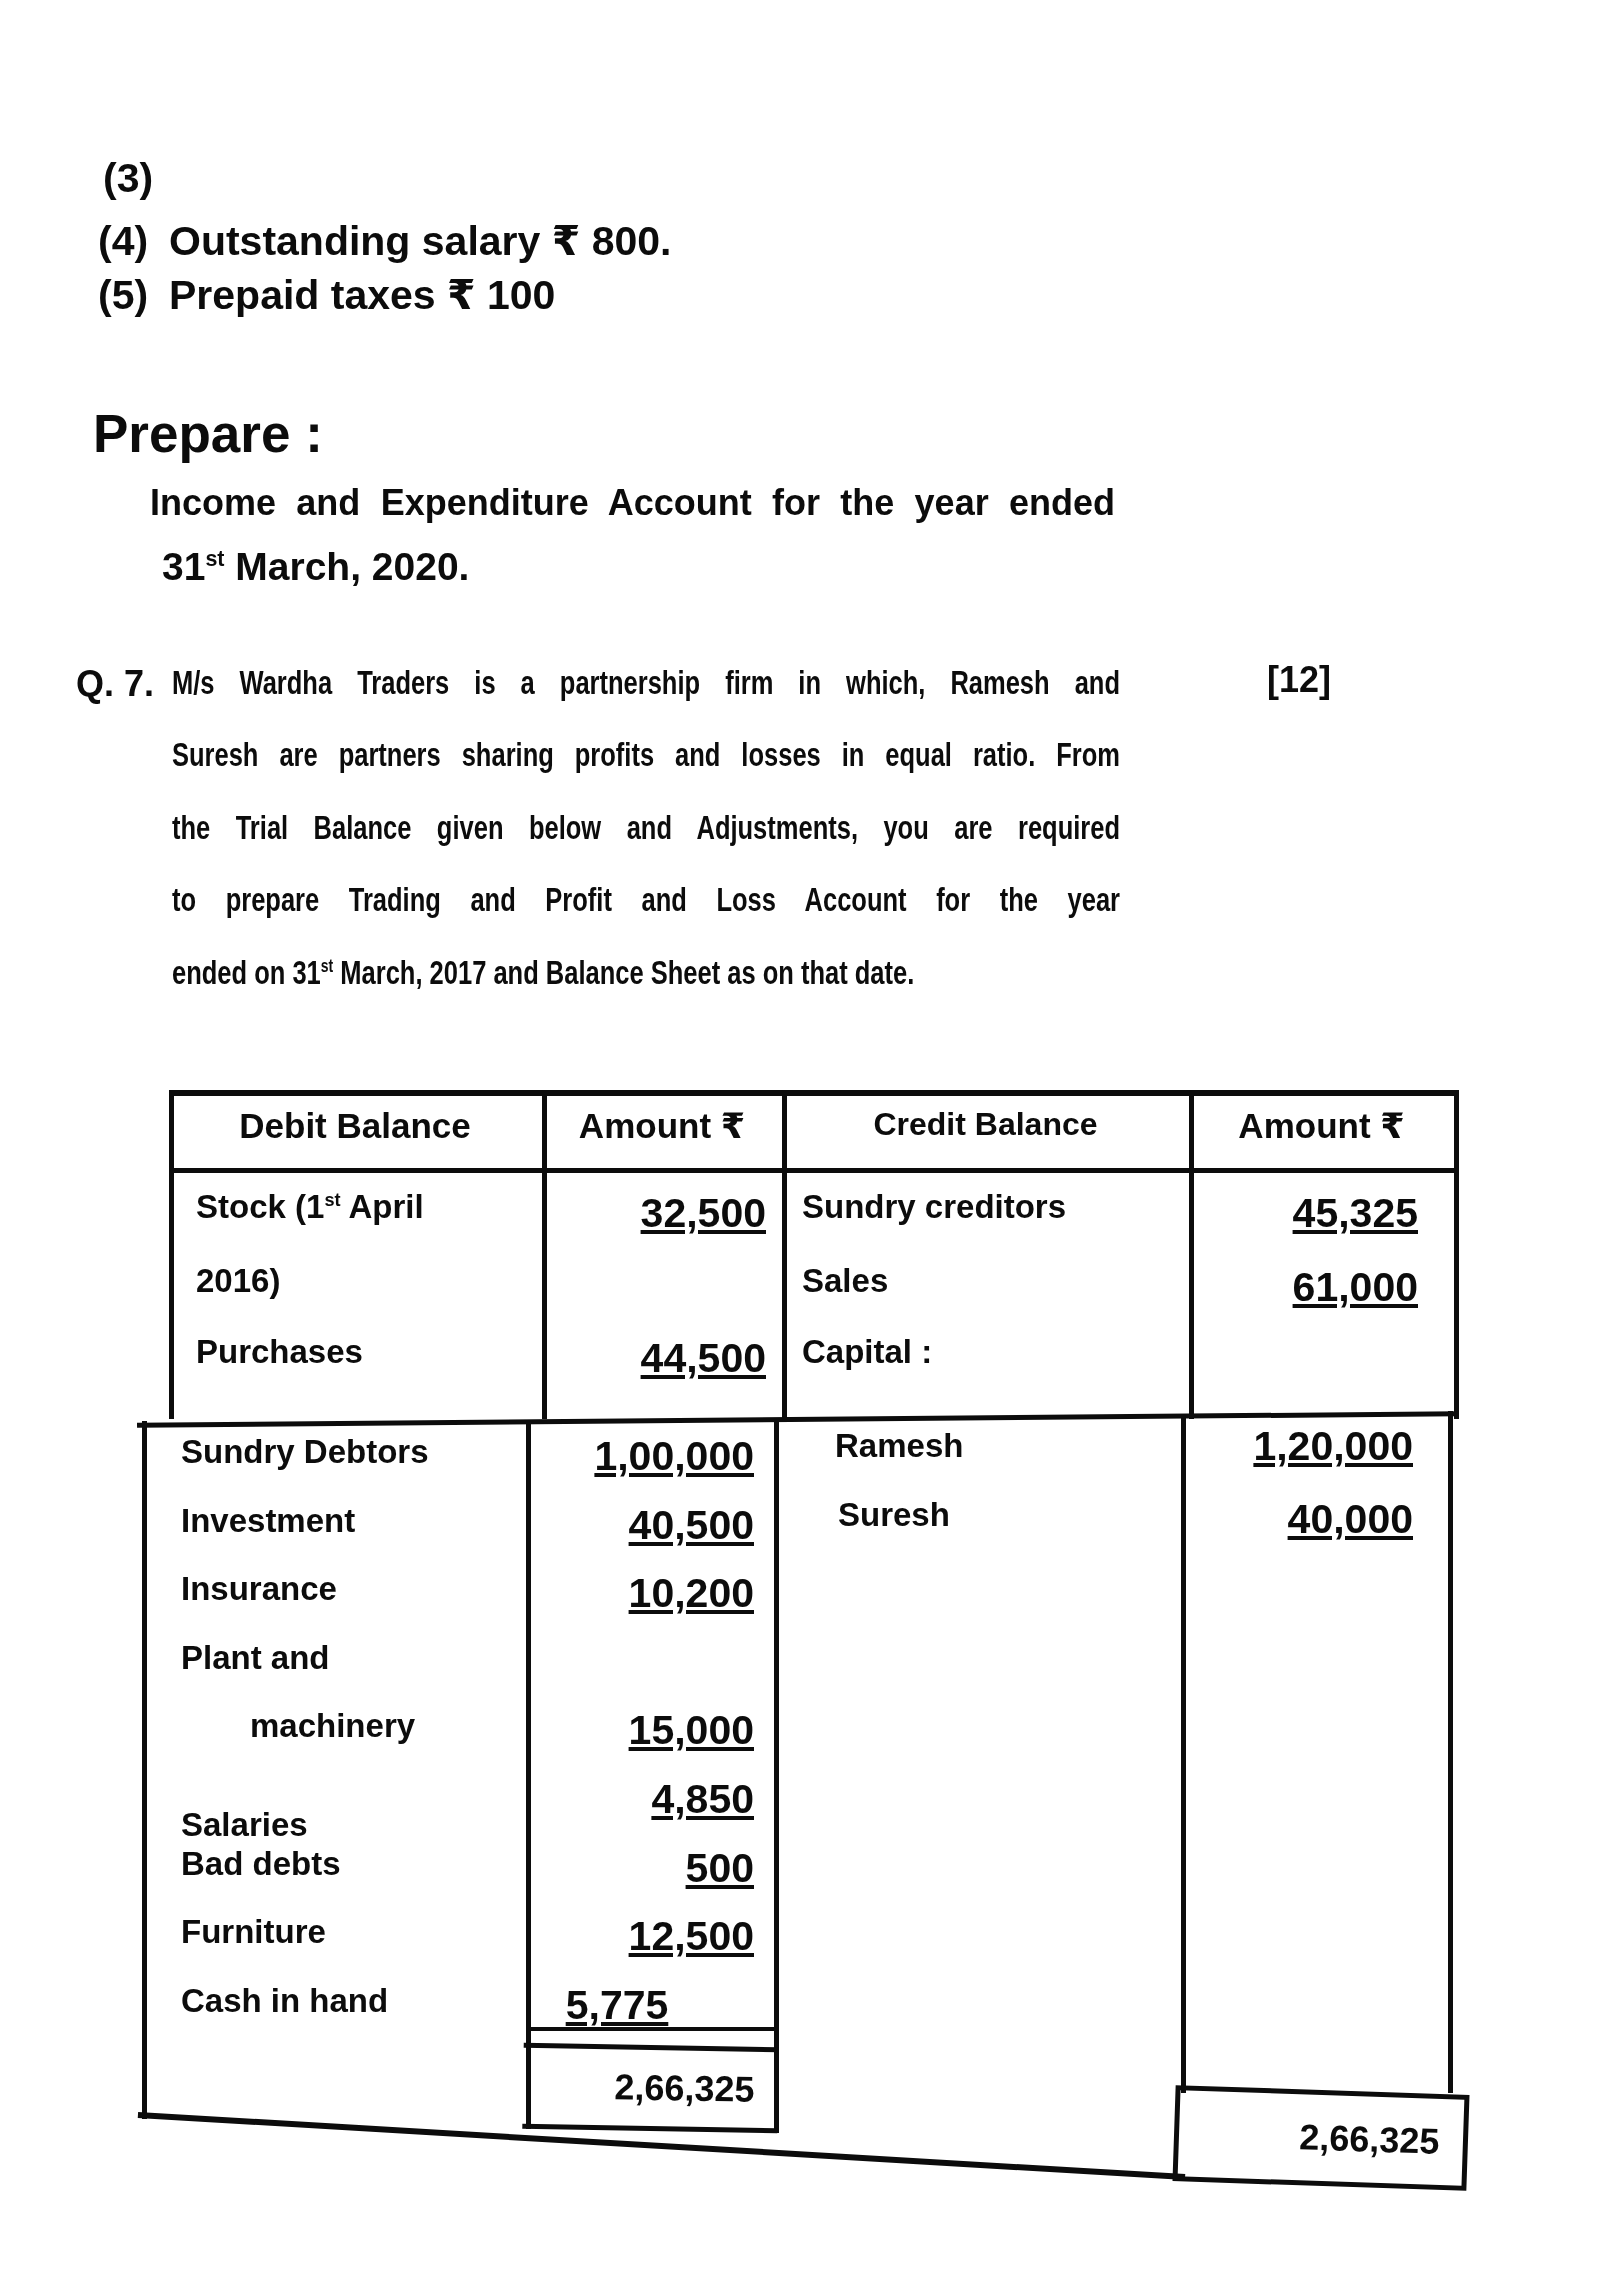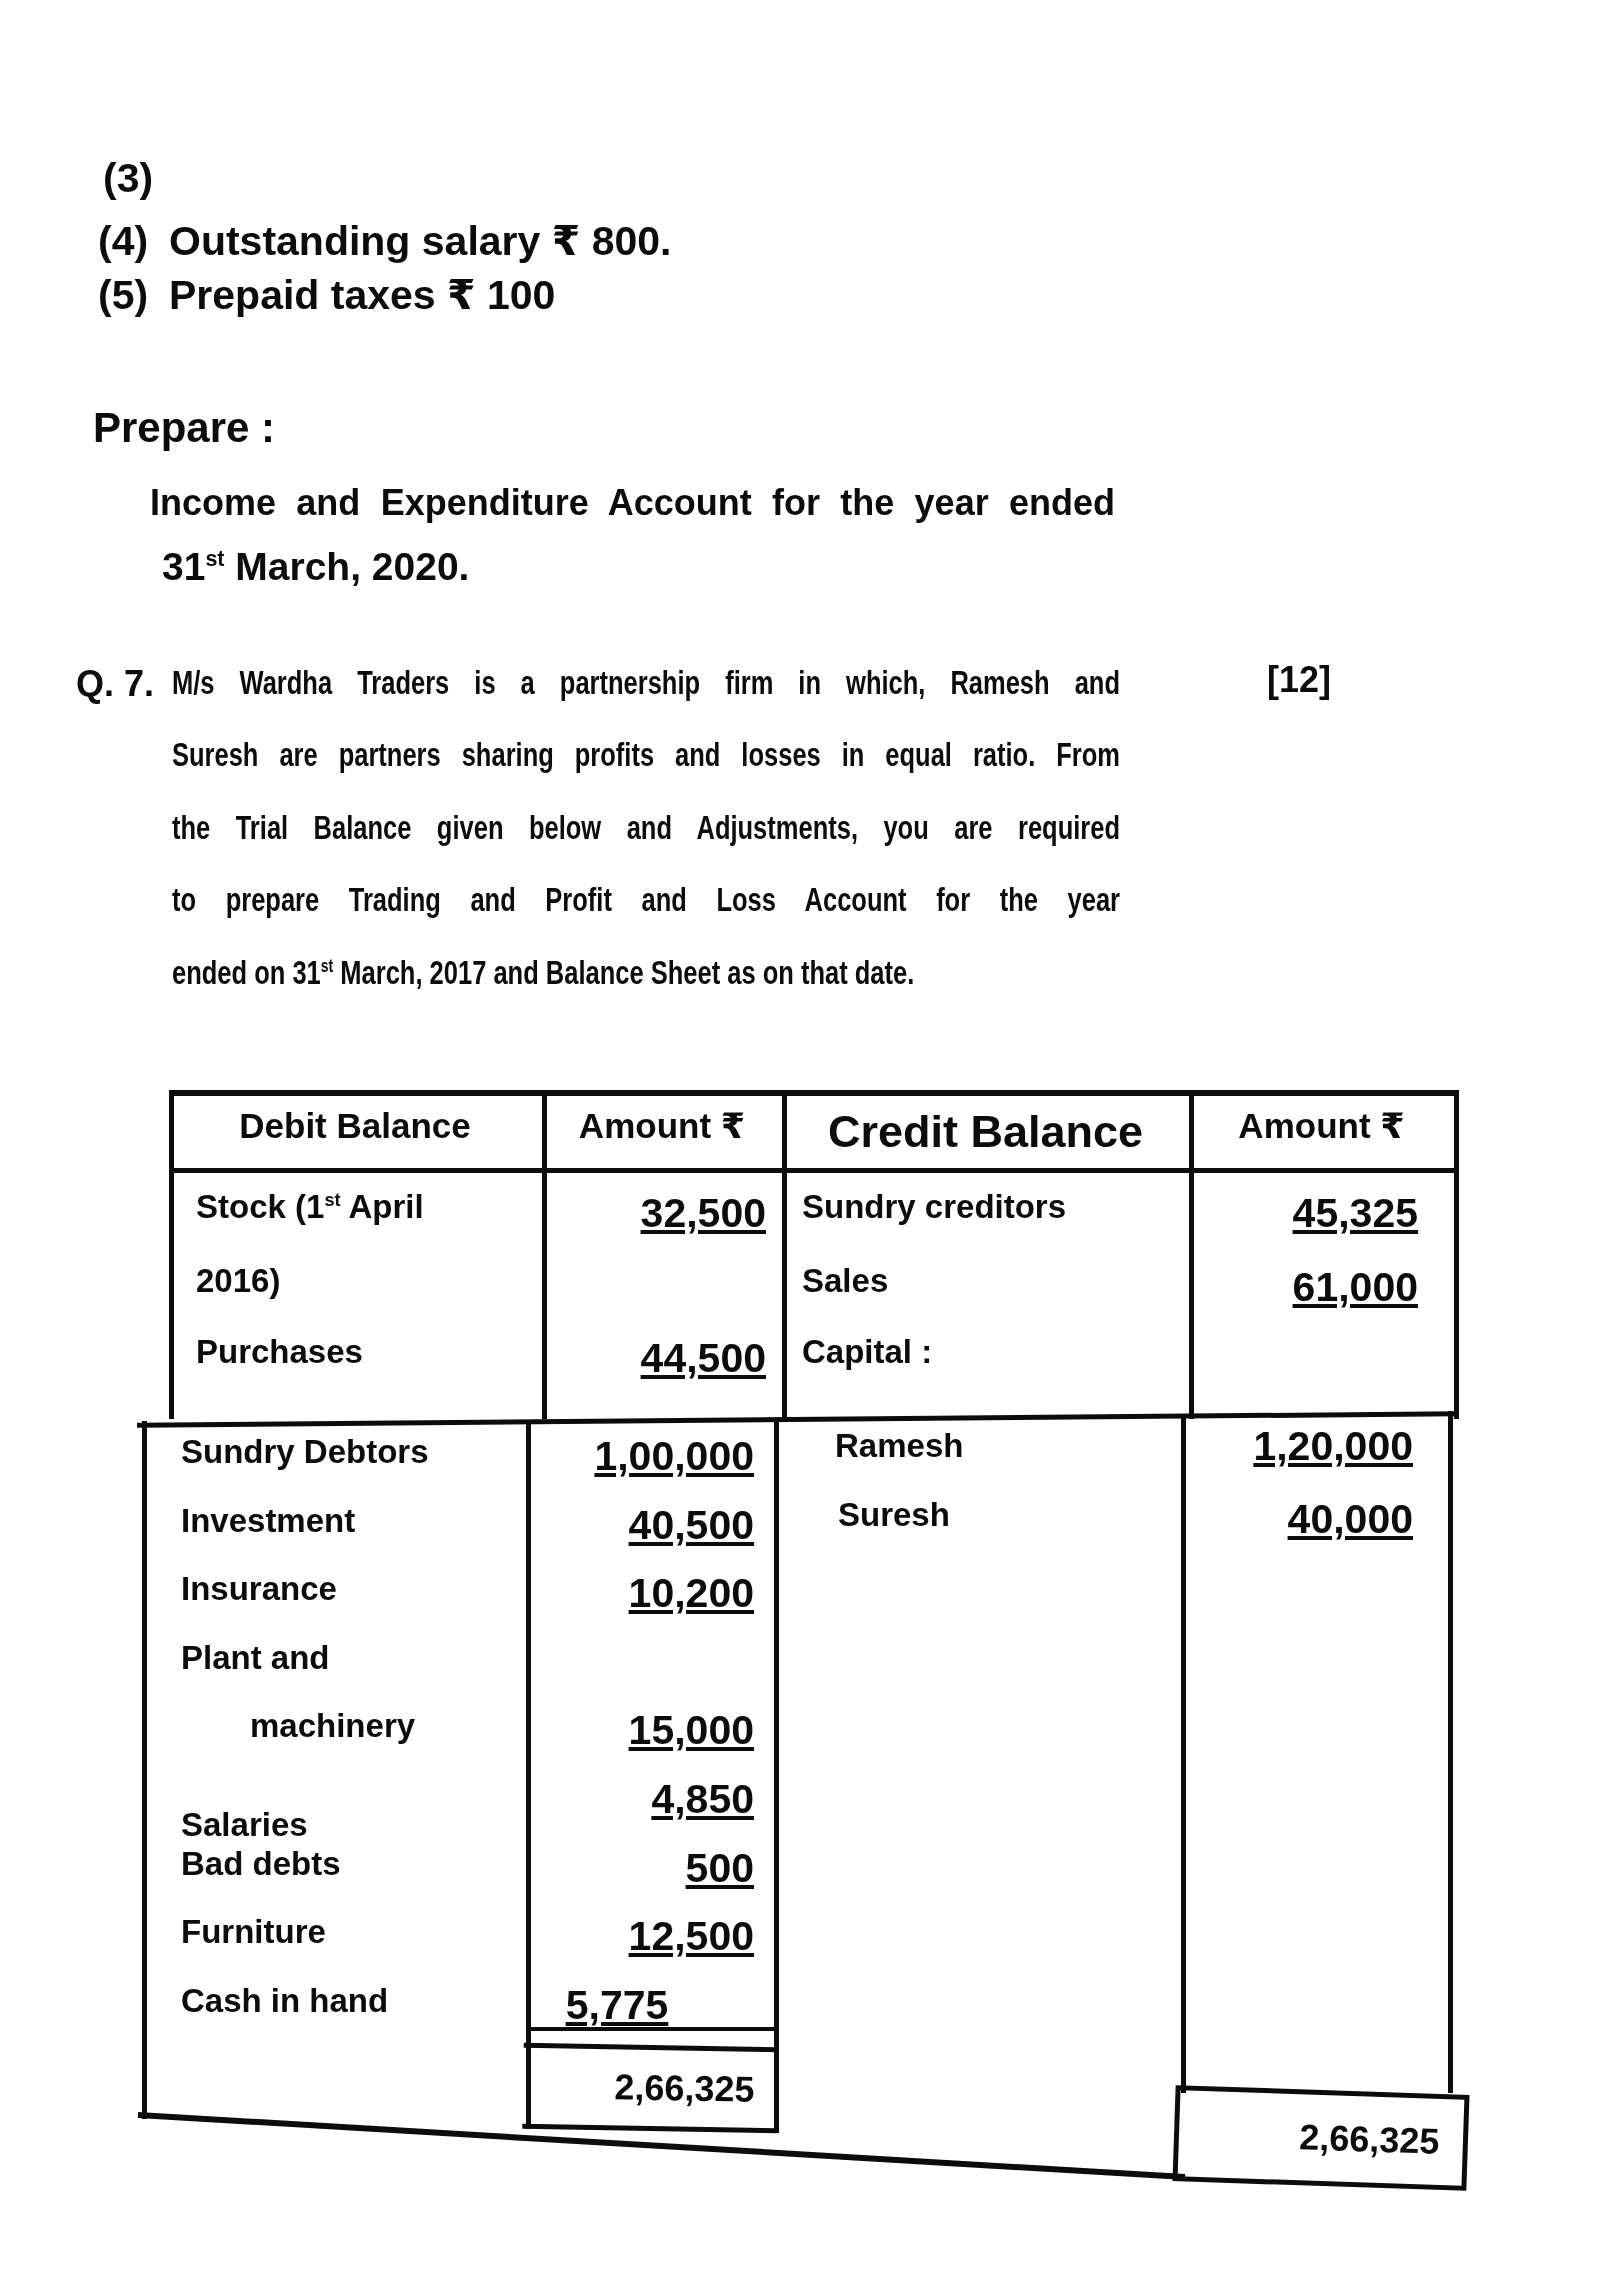--- a/index.html
+++ b/index.html
@@ -28,21 +28,21 @@
 <div class="page">
 
   <div class="abs" style="left:103px;top:155px;font-size:41px;">(3)</div>
 
   <div class="abs" style="left:98px;top:218px;font-size:41px;">(4)</div>
   <div class="abs" style="left:169px;top:218px;font-size:41px;">Outstanding salary ₹ 800.</div>
 
   <div class="abs" style="left:98px;top:272px;font-size:41px;">(5)</div>
   <div class="abs" style="left:169px;top:272px;font-size:41px;">Prepaid taxes ₹ 100</div>
 
-  <div class="abs" style="left:93px;top:404px;font-size:42px;">Prepare :</div>
+  <div class="abs" style="left:93px;top:404px;font-size:53px;">Prepare :</div>
   <div class="abs just" style="left:150px;top:482px;width:965px;font-size:36px;">Income and Expenditure Account for the year ended</div>
   <div class="abs" style="left:162px;top:545px;font-size:39px;"><span>31</span><sup>st</sup><span> March, 2020.</span></div>
 
   <div class="abs" style="left:76px;top:663px;font-size:36px;">Q. 7.</div>
   <div class="abs" style="left:1267px;top:659px;font-size:36px;">[12]</div>
 
   <div class="abs just cond" style="left:172px;top:663px;width:1264px;font-size:34px;">M/s Wardha Traders is a partnership firm in which, Ramesh and</div>
   <div class="abs just cond" style="left:172px;top:735px;width:1264px;font-size:34px;">Suresh are partners sharing profits and losses in equal ratio. From</div>
   <div class="abs just cond" style="left:172px;top:808px;width:1264px;font-size:34px;">the Trial Balance given below and Adjustments, you are required</div>
   <div class="abs just cond" style="left:172px;top:880px;width:1264px;font-size:34px;">to prepare Trading and Profit and Loss Account for the year</div>
@@ -52,21 +52,21 @@
   <div class="hline" style="left:169px;top:1090px;width:1290px;height:5.9px;"></div>
   <div class="hline" style="left:169px;top:1168px;width:1290px;"></div>
   <div class="vline" style="left:169px;top:1090px;height:329px;"></div>
   <div class="vline" style="left:542px;top:1090px;height:329px;"></div>
   <div class="vline" style="left:782px;top:1090px;height:329px;"></div>
   <div class="vline" style="left:1189px;top:1090px;height:329px;"></div>
   <div class="vline" style="left:1454px;top:1090px;height:329px;"></div>
 
   <div class="abs" style="left:173px;top:1106px;width:364px;text-align:center;font-size:35px;">Debit Balance</div>
   <div class="abs" style="left:547px;top:1106px;width:230px;text-align:center;font-size:35px;">Amount ₹</div>
-  <div class="abs" style="left:787px;top:1106px;width:397px;text-align:center;font-size:45px;">Credit Balance</div>
+  <div class="abs" style="left:787px;top:1106px;width:397px;text-align:center;font-size:32px;">Credit Balance</div>
   <div class="abs" style="left:1194px;top:1106px;width:255px;text-align:center;font-size:35px;">Amount ₹</div>
 
   <div class="abs cell" style="left:196px;top:1188px;"><span>Stock (1</span><sup>st</sup><span> April</span></div>
   <div class="abs amt" style="left:492px;top:1190px;width:274px;">32,500</div>
   <div class="abs cell" style="left:196px;top:1262px;">2016)</div>
   <div class="abs cell" style="left:196px;top:1333px;">Purchases</div>
   <div class="abs amt" style="left:492px;top:1335px;width:274px;">44,500</div>
 
   <div class="abs cell" style="left:802px;top:1188px;">Sundry creditors</div>
   <div class="abs amt" style="left:1144px;top:1190px;width:274px;">45,325</div>

